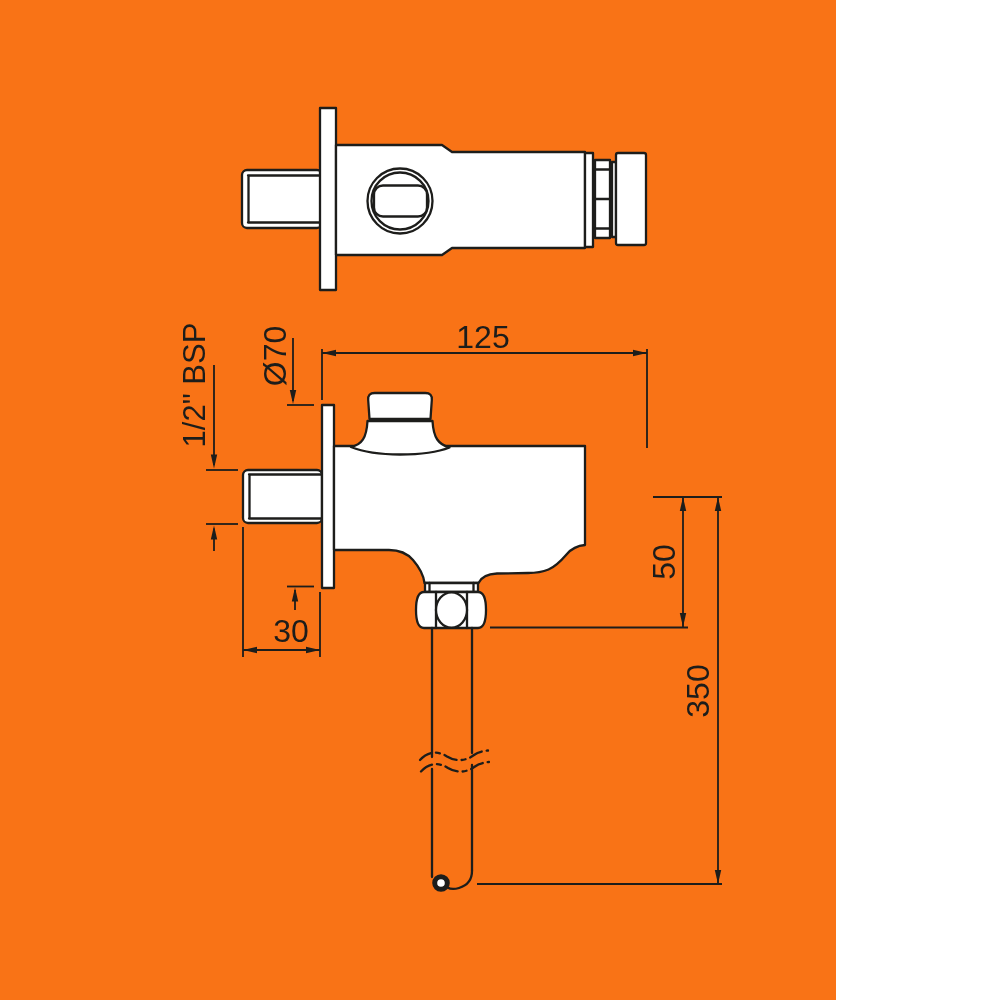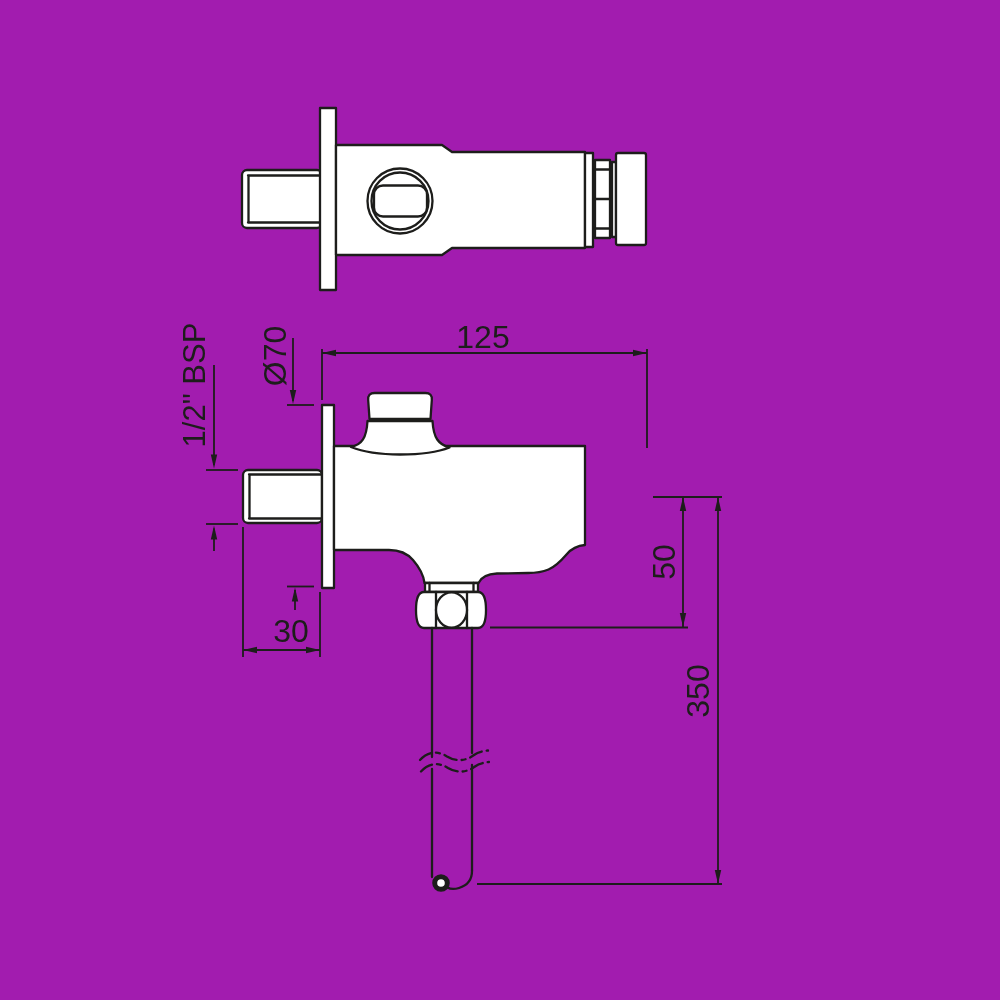--- a/index.html
+++ b/index.html
@@ -6,23 +6,23 @@
     margin: 0;
     padding: 0;
     background: #ffffff;
     width: 1000px;
     height: 1000px;
     overflow: hidden;
     font-family: "Liberation Sans", sans-serif;
   }
   .stage {
     position: relative;
-    width: 1000px;
+    width: 836px;
     height: 1000px;
-    background: #a21caf;
+    background: #f97316;
   }
   svg { display: block; }
   .obj {
     stroke: #1d1d1b;
     stroke-width: 2.3;
     fill: none;
     stroke-linejoin: round;
     stroke-linecap: round;
   }
   .obj .fill { fill: #ffffff; }

